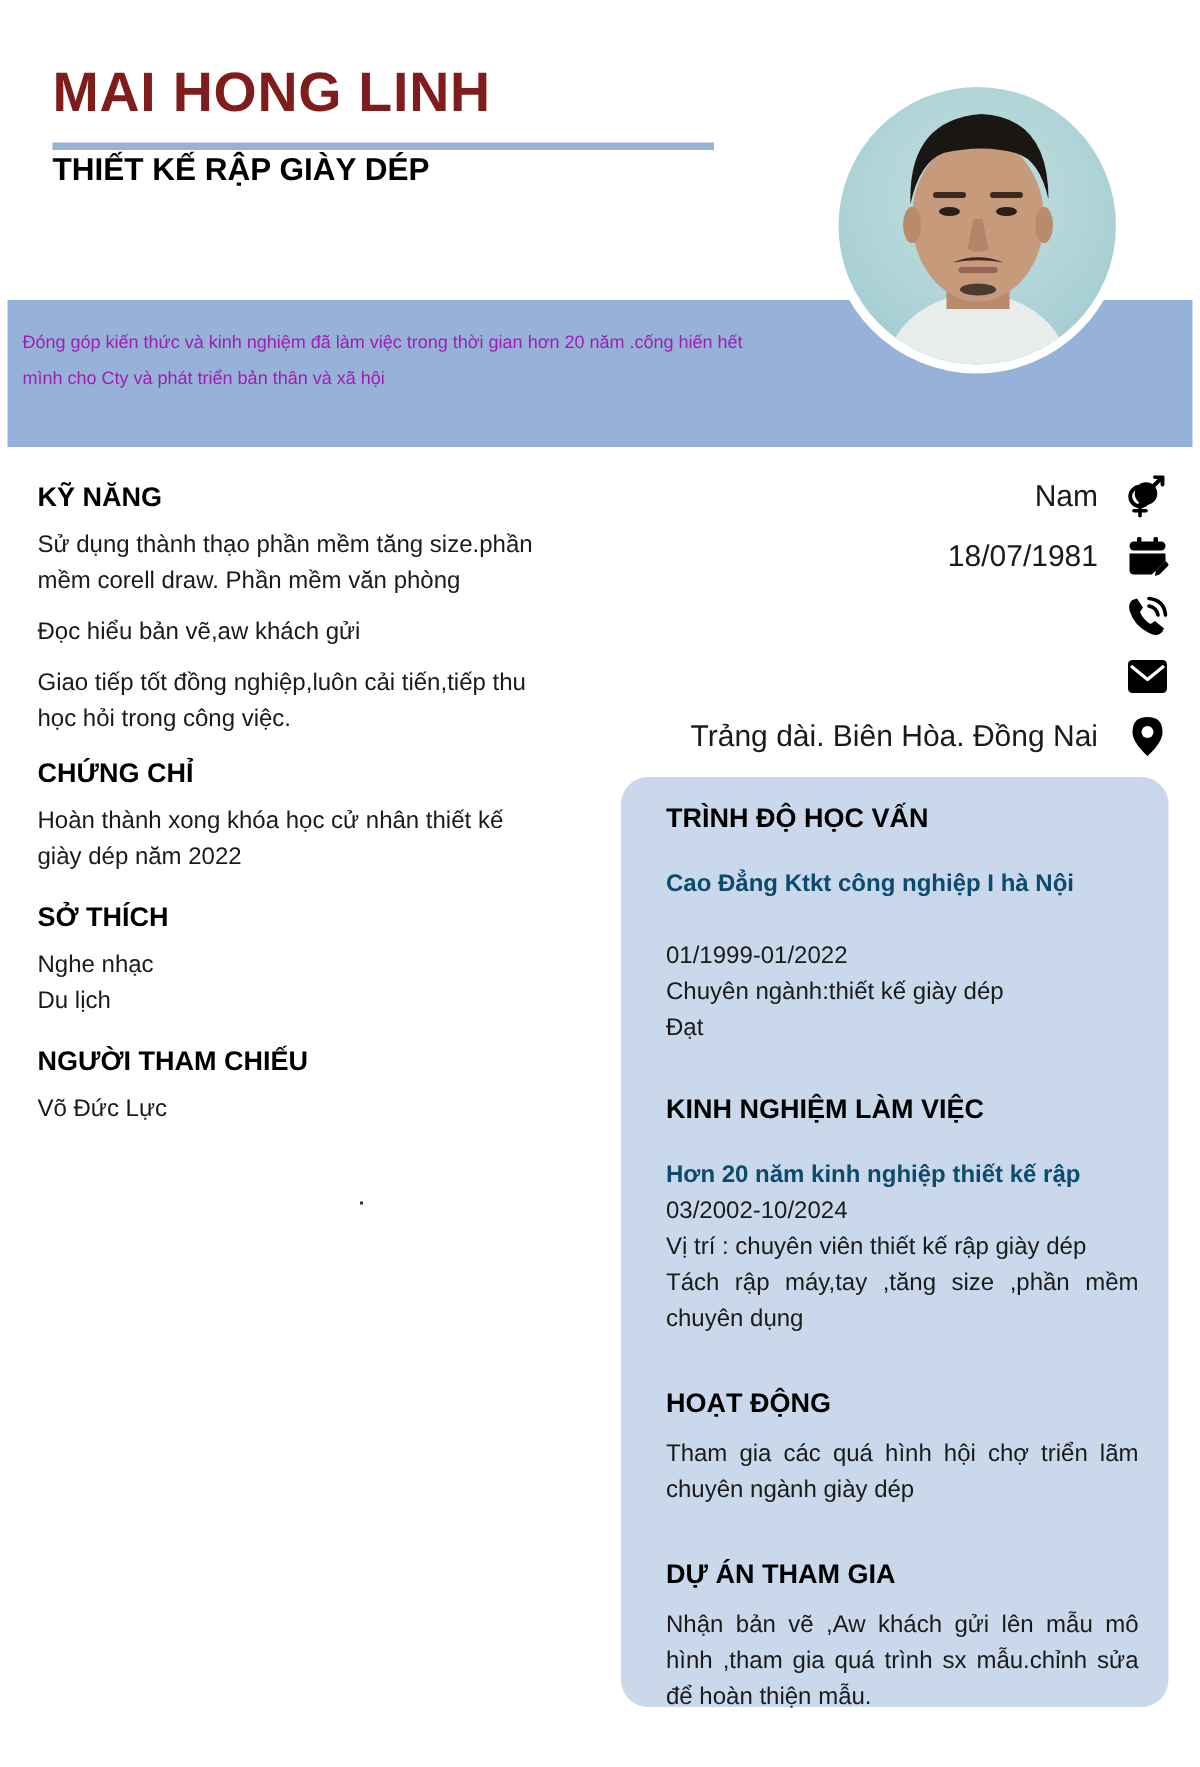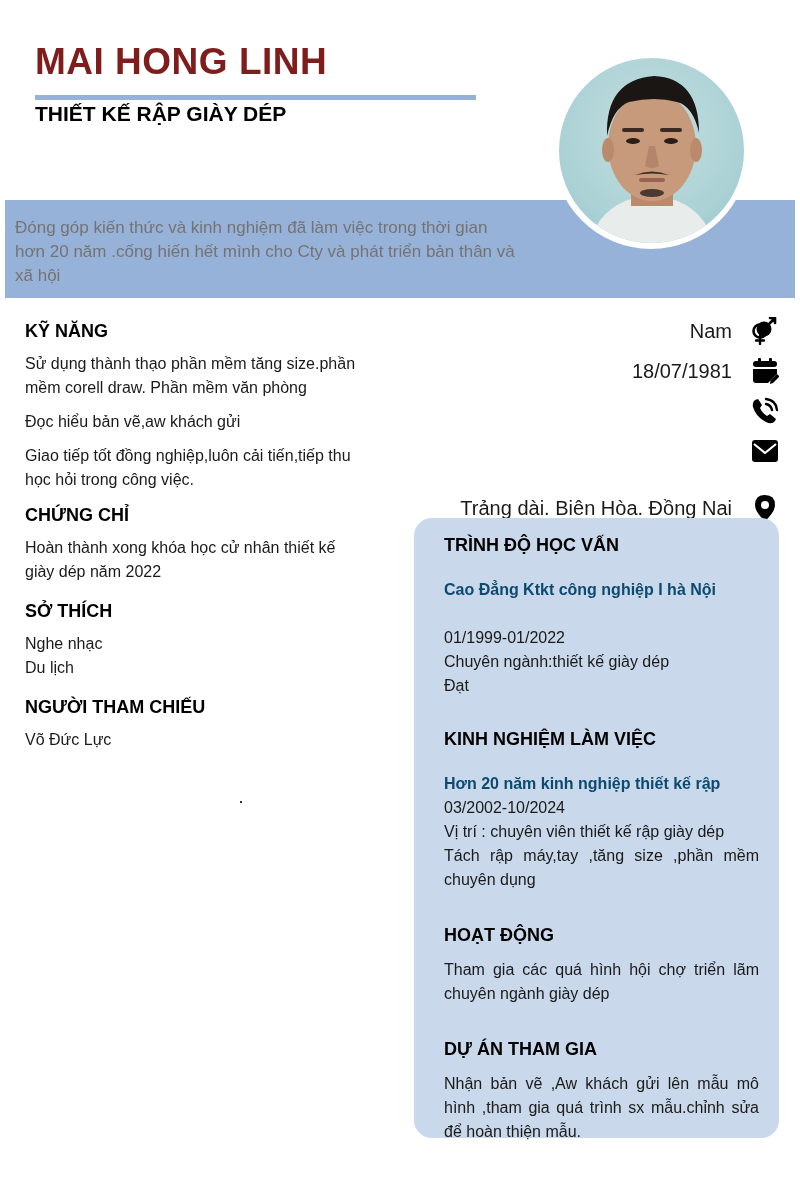--- a/index.html
+++ b/index.html
@@ -22,21 +22,21 @@
     .job-title {
       position: absolute; left: 35px; top: 101px;
       font-size: 21px; font-weight: 700; color: #000; line-height: 26px;
     }
     .summary-band {
       position: absolute; left: 5px; top: 200px; width: 790px; height: 98px;
       background: #97b2d9;
     }
     .summary-text {
       position: absolute; left: 15px; top: 216px; width: 500px;
-      font-size: 17px; line-height: 24px; color: #737373;
+      font-size: 12px; line-height: 24px; color: #a21caf;
     }
     .avatar-ring {
       position: absolute; left: 553px; top: 53px; width: 196px; height: 196px;
       border-radius: 50%; background: #ffffff;
     }
     .avatar {
       position: absolute; left: 559px; top: 58px; width: 185px; height: 185px;
       border-radius: 50%; overflow: hidden;
       background: radial-gradient(circle at 50% 40%, #c6dfe0 0%, #a8d0d4 70%, #9cc8cc 100%);
     }
@@ -153,21 +153,21 @@
 <div class="contact" style="top:435px;">
   <span class="contact-text"></span>
   <span class="contact-icon">
     <svg viewBox="0 0 28 28">
       <rect x="1" y="3" width="26" height="22" rx="3" fill="#000"></rect>
       <path d="M3 7 L14 16 L25 7" stroke="#fff" stroke-width="2.2" fill="none" stroke-linejoin="round"></path>
     </svg>
   </span>
 </div>
 
-<div class="contact" style="top:492px;justify-content:flex-end;">
+<div class="contact" style="top:475px;justify-content:flex-end;">
   <span class="contact-text">Trảng dài. Biên Hòa. Đồng Nai</span>
   <span class="contact-icon">
     <svg viewBox="0 0 28 28">
       <path d="M14 1 Q24 1 24 11 Q24 18 14 27 Q4 18 4 11 Q4 1 14 1 Z" fill="#000"></path>
       <circle cx="14" cy="11" r="4" fill="#fff"></circle>
     </svg>
   </span>
 </div>
 
 <div class="left-col">

